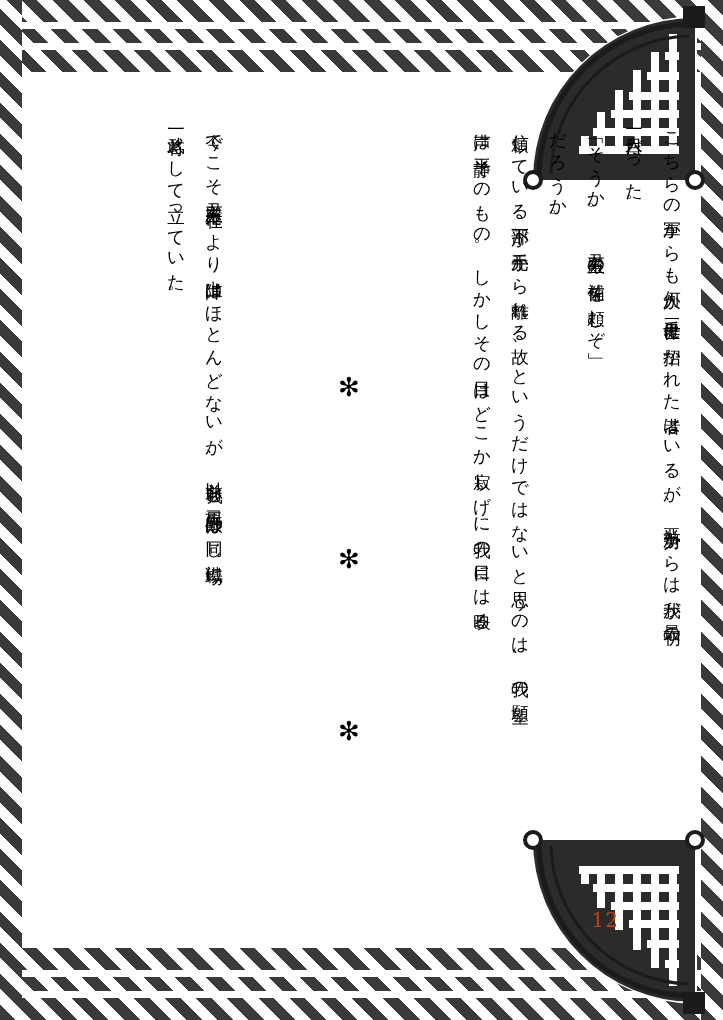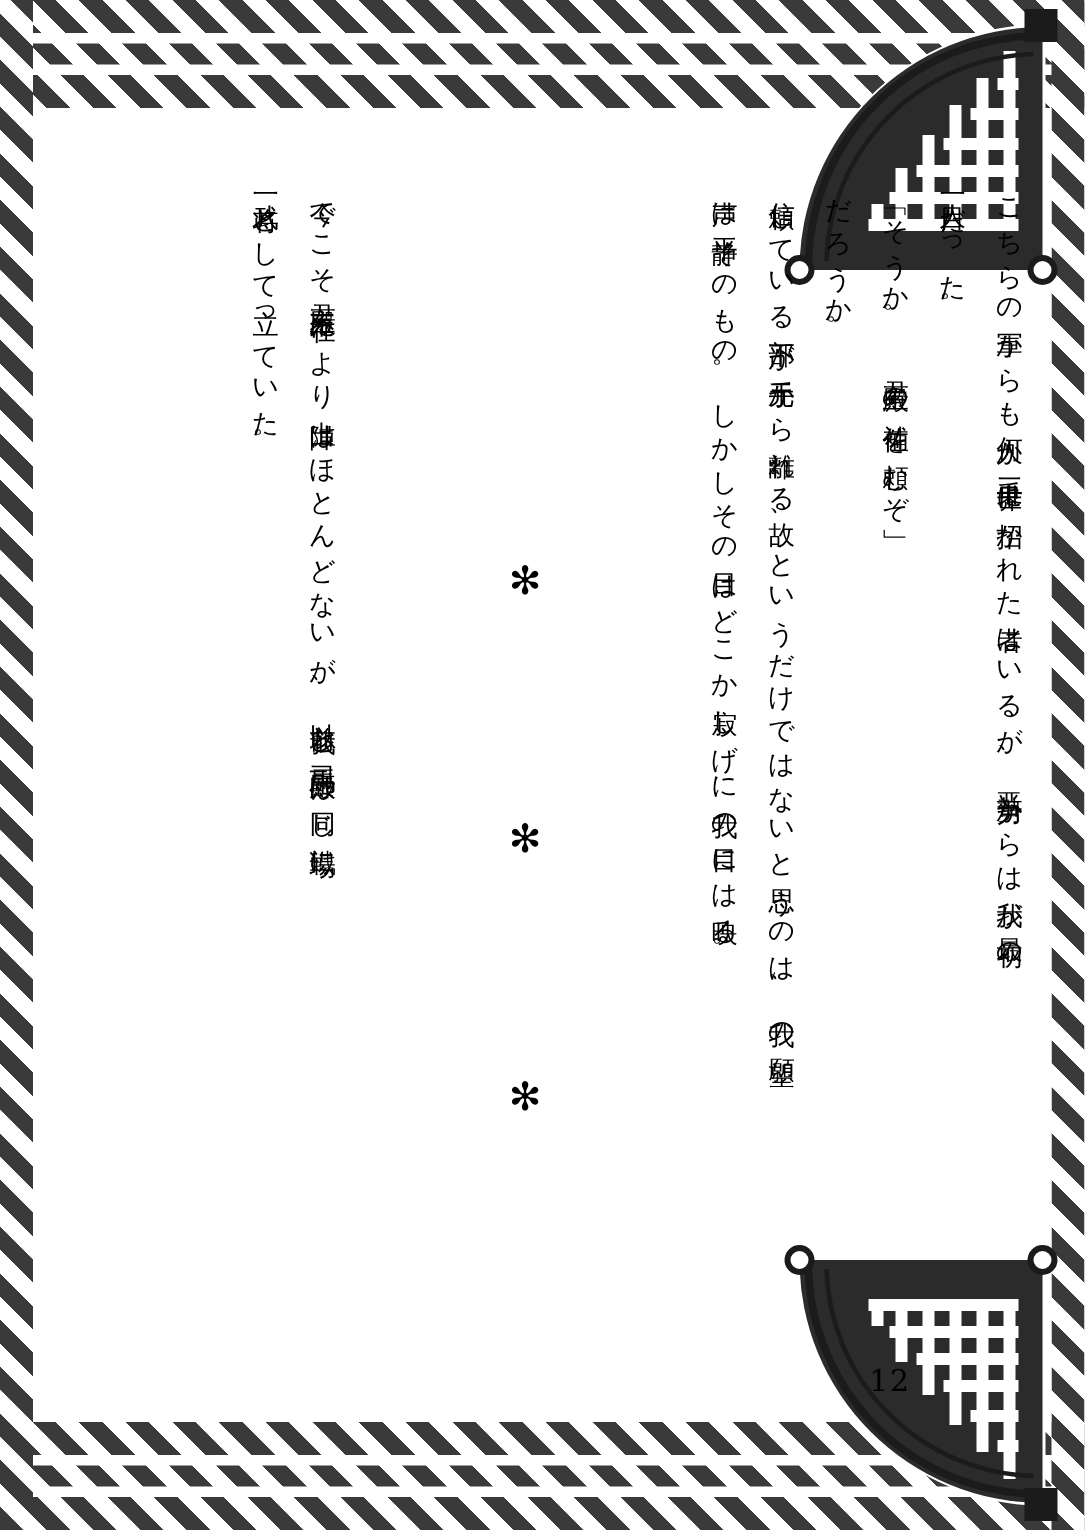--- a/index.html
+++ b/index.html
@@ -119,25 +119,25 @@
     font-size: 26px;
     letter-spacing: 56px;
     line-height: 1;
   }
   .c10 { right: 458px; top: 28px;  }
   .c11 { right: 496px; top: 28px;  }
 
   
   .page-number {
     position: absolute;
-    right: 116px;
+    right: 104px;
     bottom: 88px;
     font-size: 20px;
     font-family: "DejaVu Serif", "Liberation Serif", serif;
-    color: #000000;
+    color: #c2410c;
     letter-spacing: 1px;
   }
 </style>
 </head>
 <body>
 
 <div class="page">
 
   <div class="hatch-band top"></div>
   <div class="hatch-band bottom"></div>

